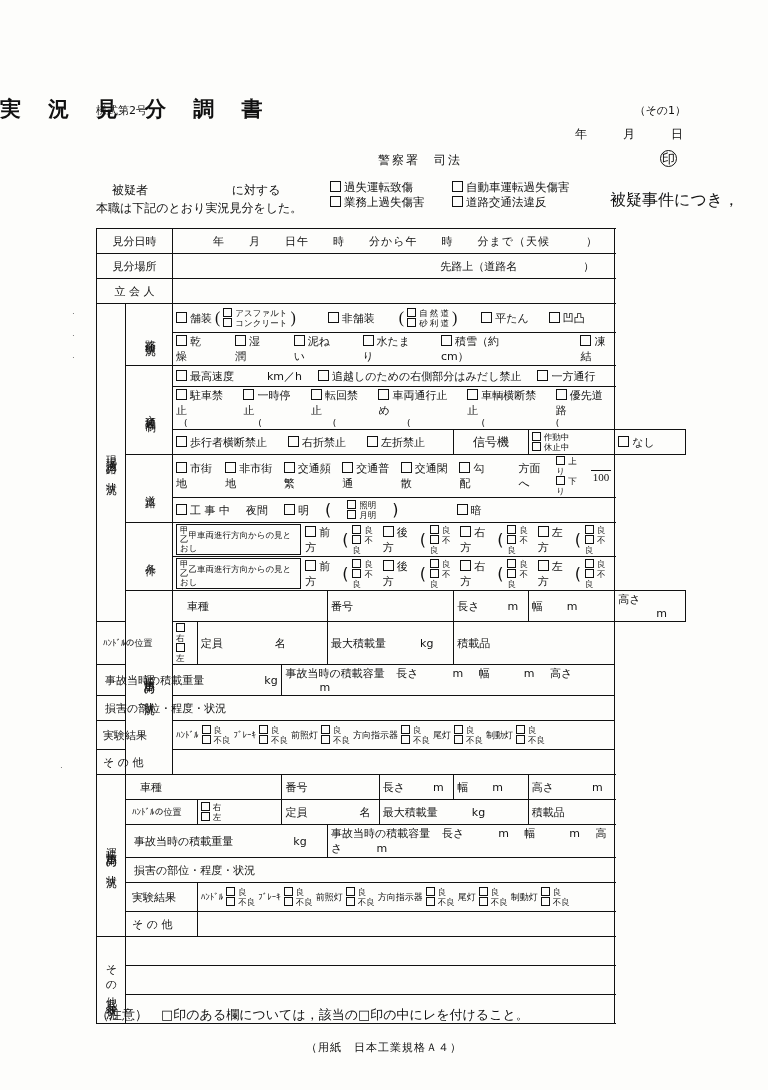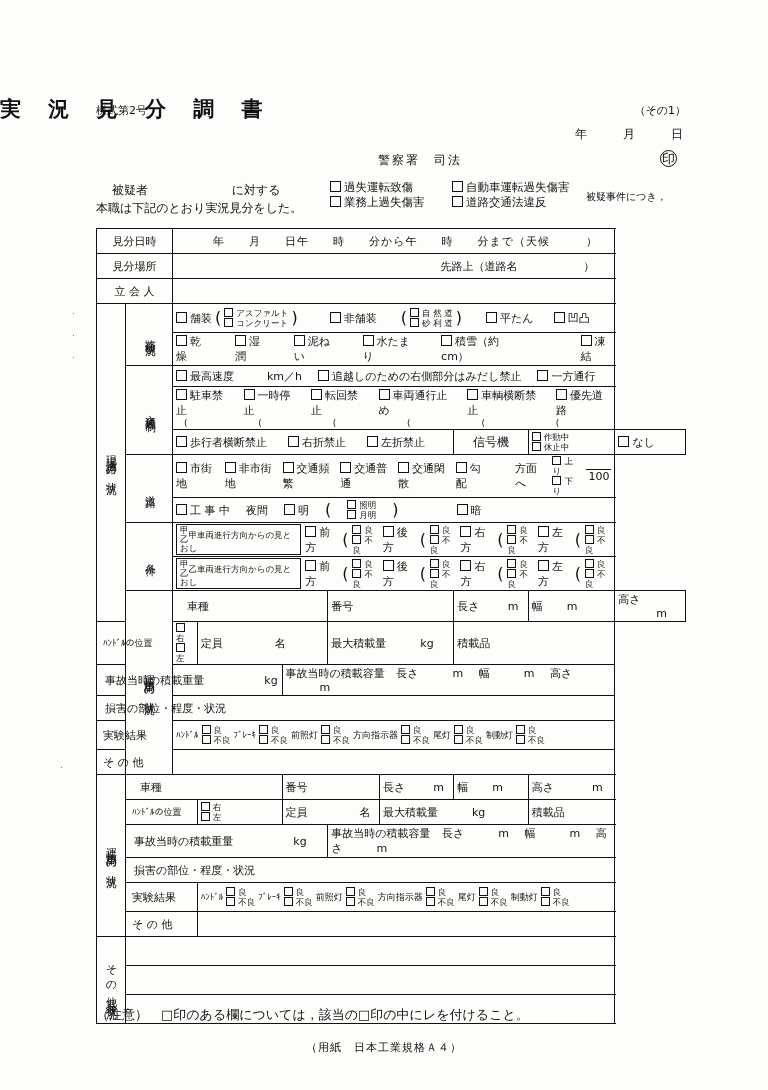--- a/index.html
+++ b/index.html
@@ -22,21 +22,21 @@
   .ck{display:inline-block;width:9px;height:9px;border:1px solid #111;margin-right:3px;vertical-align:-1px;}
   .chk-col{position:absolute;font-size:11.5px;line-height:15px;}
 
   table.main{position:absolute;left:96px;top:228px;width:590px;border-collapse:collapse;font-size:11px;}
   table.main td{border:1px solid #111;padding:1px 3px;vertical-align:middle;}
   .vlabel{width:22px;text-align:center;font-size:11px;line-height:13px;padding:2px 1px;}
   .lab{width:66px;text-align:center;white-space:nowrap;}
   .lab2{width:40px;text-align:center;white-space:nowrap;}
   .h18{height:18px;}
   .h22{height:22px;margin-top:28px;}
-  .h26{height:26px;}
+  .h26{height:26px;font-family:Liberation Serif, serif;}
   .note{position:absolute;left:96px;top:1006px;font-size:13px;}
   .foot{position:absolute;left:0;top:1040px;width:768px;text-align:center;font-size:11px;letter-spacing:1px;}
   .sm{font-size:12px;}
   .xs{font-size:9px;}
   .center{text-align:center;}
   .u100{display:inline-block;border-top:1px solid #111;padding:0 2px;}
   .dots{position:absolute;left:72px;top:300px;font-size:9px;color:#777;line-height:22px;}
   .dot2{position:absolute;left:60px;top:760px;font-size:9px;color:#777;}
   .gcell{display:flex;align-items:center;gap:3px;flex-wrap:nowrap;}
   .stack{display:inline-block;font-size:8.5px;line-height:10px;vertical-align:middle;}
@@ -68,21 +68,21 @@
   </div>
 
   <div class="chk-col" style="top:180px;left:330px;">
     <div><span class="ck"></span><span>過失運転致傷</span></div>
     <div><span class="ck"></span><span>業務上過失傷害</span></div>
   </div>
   <div class="chk-col" style="top:180px;left:452px;">
     <div><span class="ck"></span><span>自動車運転過失傷害</span></div>
     <div><span class="ck"></span><span>道路交通法違反</span></div>
   </div>
-  <div style="position:absolute;top:190px;left:586px;font-size:10px">被疑事件につき，</div>
+  <div style="position:absolute;top:190px;left:610px;font-size:16px">被疑事件につき，</div>
   <div class="susp2">本職は下記のとおり実況見分をした。</div>
 
   <table class="main">
 
     <tbody>
         <tr>
       <td class="lab" colspan="2">見分日時</td>
       <td colspan="8" class="h22" style="padding-left:40px;letter-spacing:1px">年　　月　　日午　　時　　分から午　　時　　分まで（天候　　　）</td>
     </tr>
 

